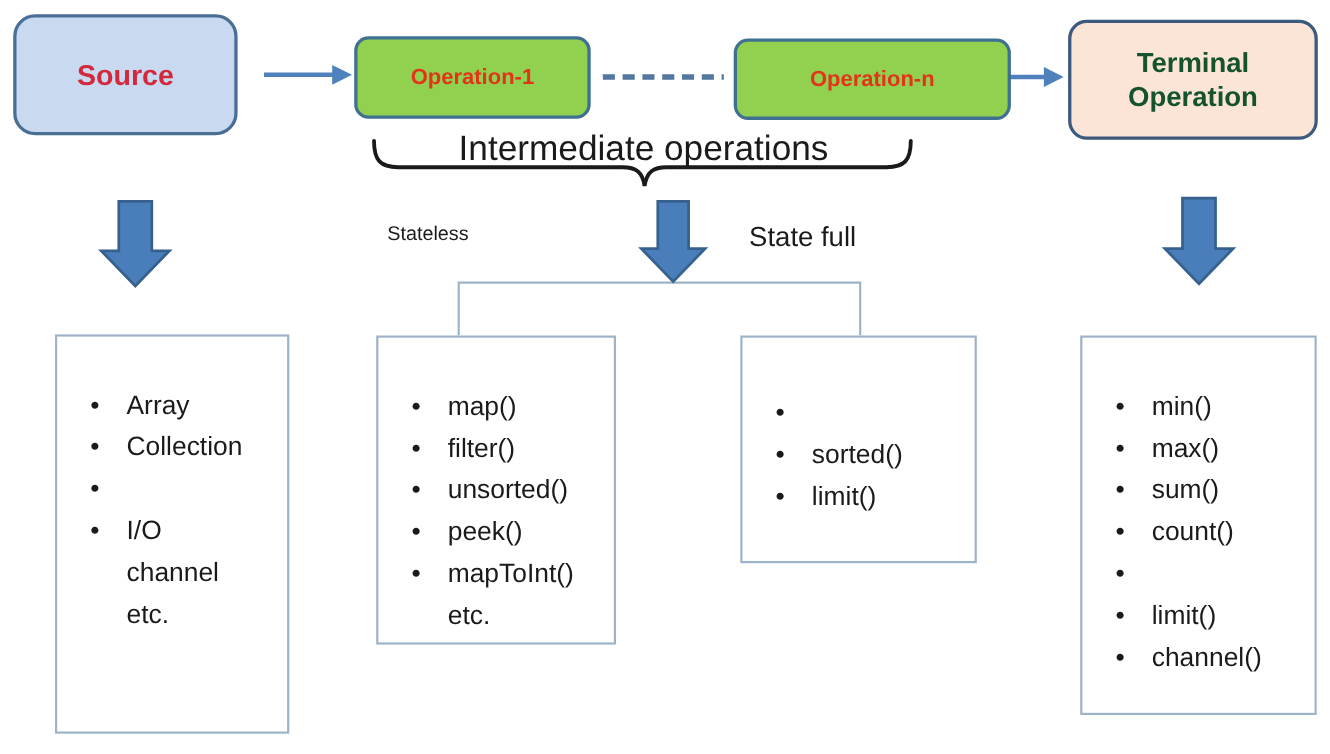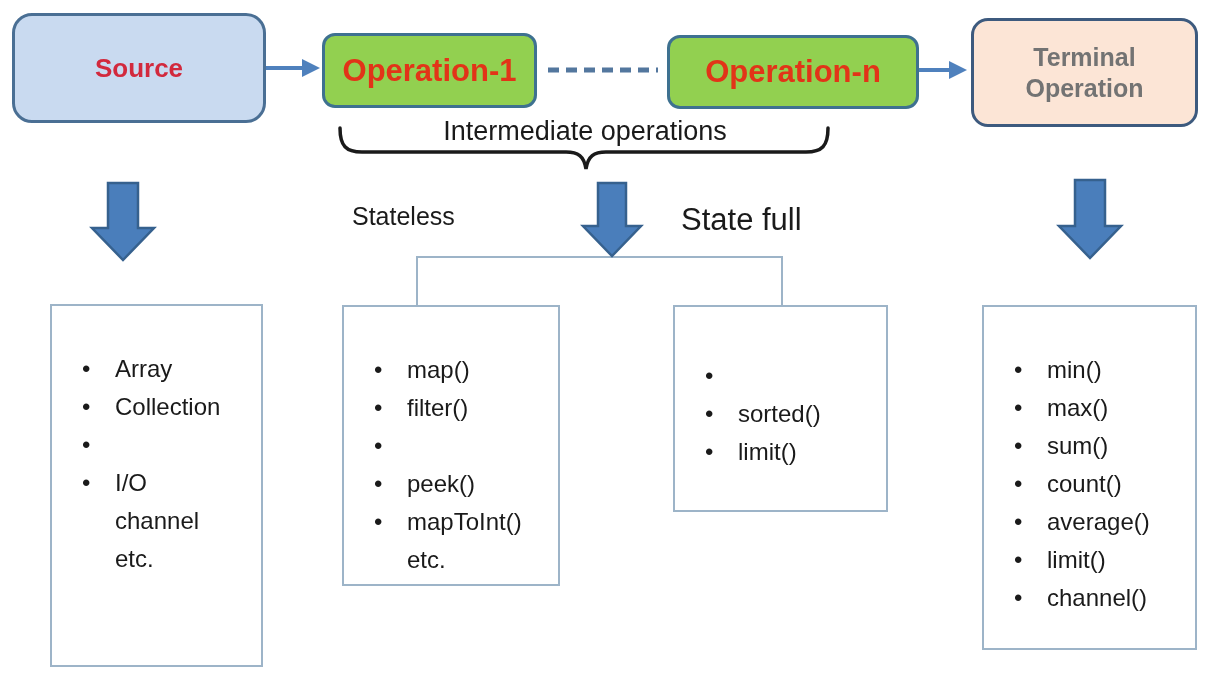--- a/index.html
+++ b/index.html
@@ -13,44 +13,44 @@
   
   .node{
     position:absolute;
     display:flex;align-items:center;justify-content:center;
     text-align:center;
     font-weight:bold;
     white-space:pre-line;
     box-sizing:border-box;
   }
   .node-source{
-    left:12px;top:13px;width:254px;height:110px;
+    left:12px;top:13px;width:204px;height:110px;
     background:#c9daf0;border:3px solid #4a6f94;border-radius:20px;
     color:#d2293d;font-size:26px;
   }
   .node-op{
     background:#92d050;border:3px solid #3e7190;border-radius:13px;
-    color:#e23418;font-size:31px;
+    color:#e23418;font-size:20px;
   }
   .node-op1{left:322px;top:33px;width:215px;height:75px;}
   .node-opn{left:667px;top:35px;width:252px;height:74px;}
   .node-terminal{
     left:971px;top:18px;width:227px;height:109px;
     background:#fce5d6;border:3px solid #3d5a7e;border-radius:17px;
-    color:#737373;font-size:25px;line-height:1.22;
+    color:#14532d;font-size:25px;line-height:1.22;
   }
   
   .lbl{
     position:absolute;color:#1a1a1a;white-space:nowrap;
   }
   .lbl-intermediate{
-    left:340px;top:116px;width:490px;text-align:center;font-size:27px;
-  }
-  .lbl-stateless{left:352px;top:202px;font-size:25px;}
-  .lbl-stateful{left:681px;top:202px;font-size:31px;}
+    left:340px;top:116px;width:490px;text-align:center;font-size:32px;
+  }
+  .lbl-stateless{left:352px;top:202px;font-size:18px;}
+  .lbl-stateful{left:681px;top:202px;font-size:25px;}
   
   .listbox{
     position:absolute;
     border:2px solid #9db4c8;
     background:#ffffff;
     box-sizing:border-box;
   }
   .listbox ul{
     list-style:none;margin:0;padding:0;
   }
@@ -135,20 +135,21 @@
         <li>
           <span class="bullet">•</span>
           <span class="item-text">map()</span>
         </li>
         <li>
           <span class="bullet">•</span>
           <span class="item-text">filter()</span>
         </li>
         <li>
           <span class="bullet">•</span>
+          <span class="item-text">unsorted()</span>
         </li>
         <li>
           <span class="bullet">•</span>
           <span class="item-text">peek()</span>
         </li>
         <li>
           <span class="bullet">•</span>
           <span class="item-text">mapToInt()
 etc.</span>
         </li>
@@ -182,21 +183,20 @@
         <li>
           <span class="bullet">•</span>
           <span class="item-text">sum()</span>
         </li>
         <li>
           <span class="bullet">•</span>
           <span class="item-text">count()</span>
         </li>
         <li>
           <span class="bullet">•</span>
-          <span class="item-text">average()</span>
         </li>
         <li>
           <span class="bullet">•</span>
           <span class="item-text">limit()</span>
         </li>
         <li>
           <span class="bullet">•</span>
           <span class="item-text">channel()</span>
         </li>
       </ul>

